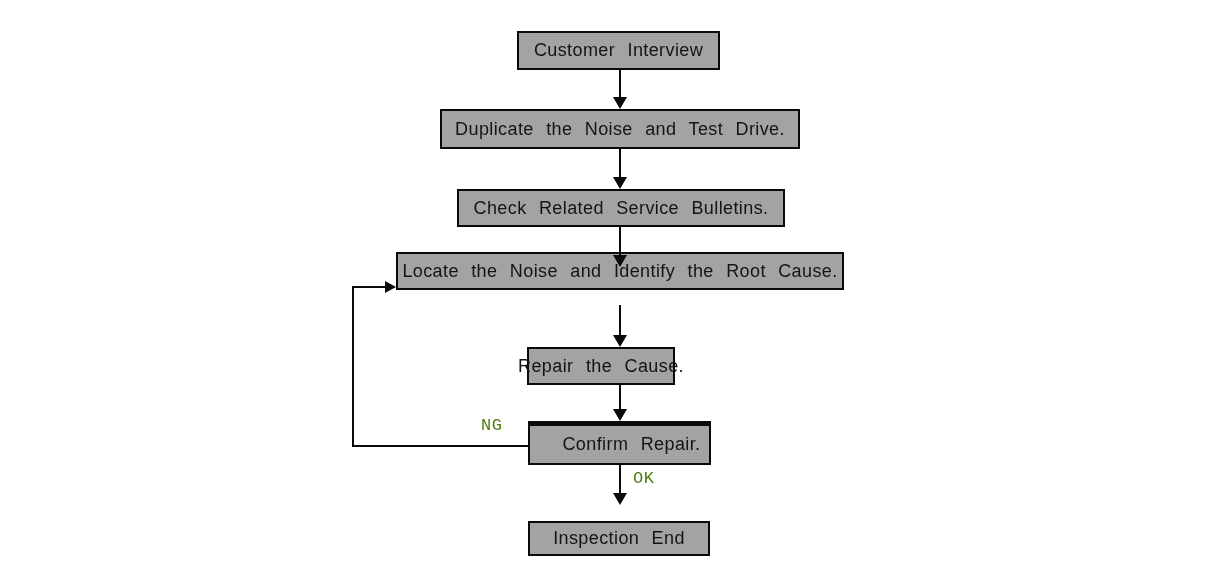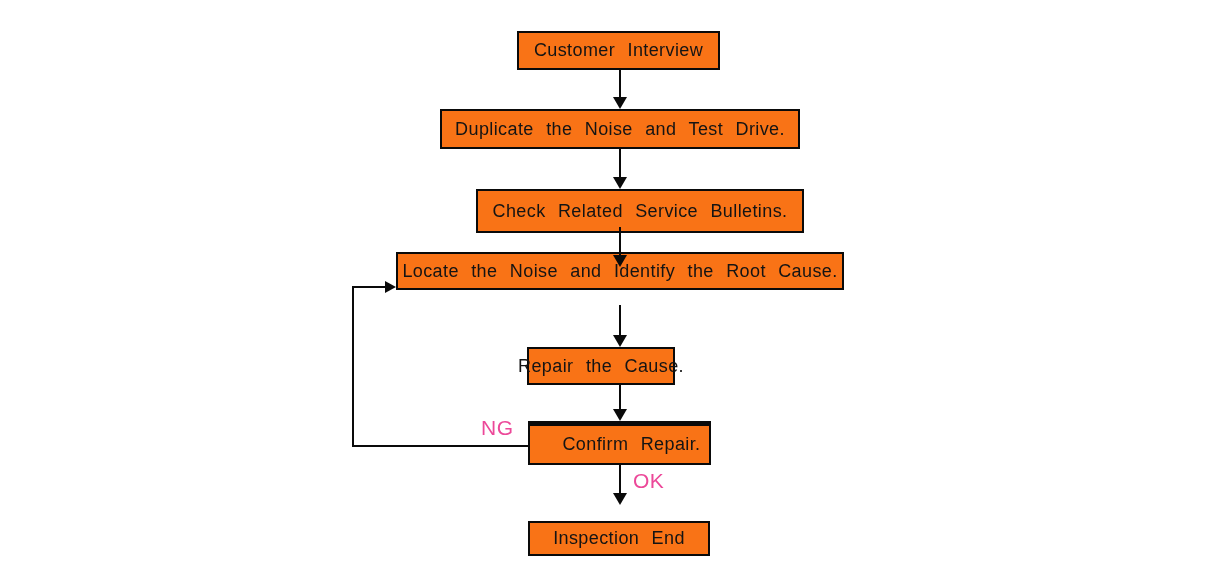--- a/index.html
+++ b/index.html
@@ -12,21 +12,21 @@
     width: 1216px;
     height: 582px;
     background: #ffffff;
     font-family: "Liberation Sans", sans-serif;
     overflow: hidden;
   }
   .node {
     position: absolute;
     box-sizing: border-box;
     border: 2px solid #0a0a0a;
-    background: #f97316;
+    background: #a3a3a3;
     display: flex;
     align-items: center;
     justify-content: center;
     font-size: 18px;
     color: #141414;
     letter-spacing: 0.4px;
     word-spacing: 7px;
     white-space: nowrap;
   }
   .vline {
@@ -50,29 +50,30 @@
   .arrow-right {
     position: absolute;
     width: 0;
     height: 0;
     border-top: 6px solid transparent;
     border-bottom: 6px solid transparent;
     border-left: 11px solid #0a0a0a;
   }
   .edge-label {
     position: absolute;
-    font-size: 21px;
-    color: #ec4899;
+    font-size: 17px;
+    color: #4d7c0f;
     letter-spacing: 0.5px;
+    font-family: Liberation Mono, monospace;
   }
 
   
   #node-1 { left: 517px; top: 31px;  width: 203px; height: 39px; }
   #node-2 { left: 440px; top: 109px; width: 360px; height: 40px; }
-  #node-3 { left: 457px; top: 189px; width: 328px; height: 44px; margin-left: 19px; }
+  #node-3 { left: 457px; top: 189px; width: 328px; height: 38px; }
   #node-4 { left: 396px; top: 252px; width: 448px; height: 38px; }
   #node-5 { left: 527px; top: 347px; width: 148px; height: 38px; text-align: right; }
   #node-6 { left: 528px; top: 421px; width: 183px; height: 44px; border-top-width: 5px; padding-left: 24px; }
   #node-7 { left: 528px; top: 521px; width: 182px; height: 35px; }
 
   
   #conn-1 { left: 619px; top: 70px;  height: 28px; }
   #conn-2 { left: 619px; top: 148px; height: 30px; }
   #conn-3 { left: 619px; top: 227px; height: 29px; }
   #conn-4 { left: 619px; top: 305px; height: 31px; }

